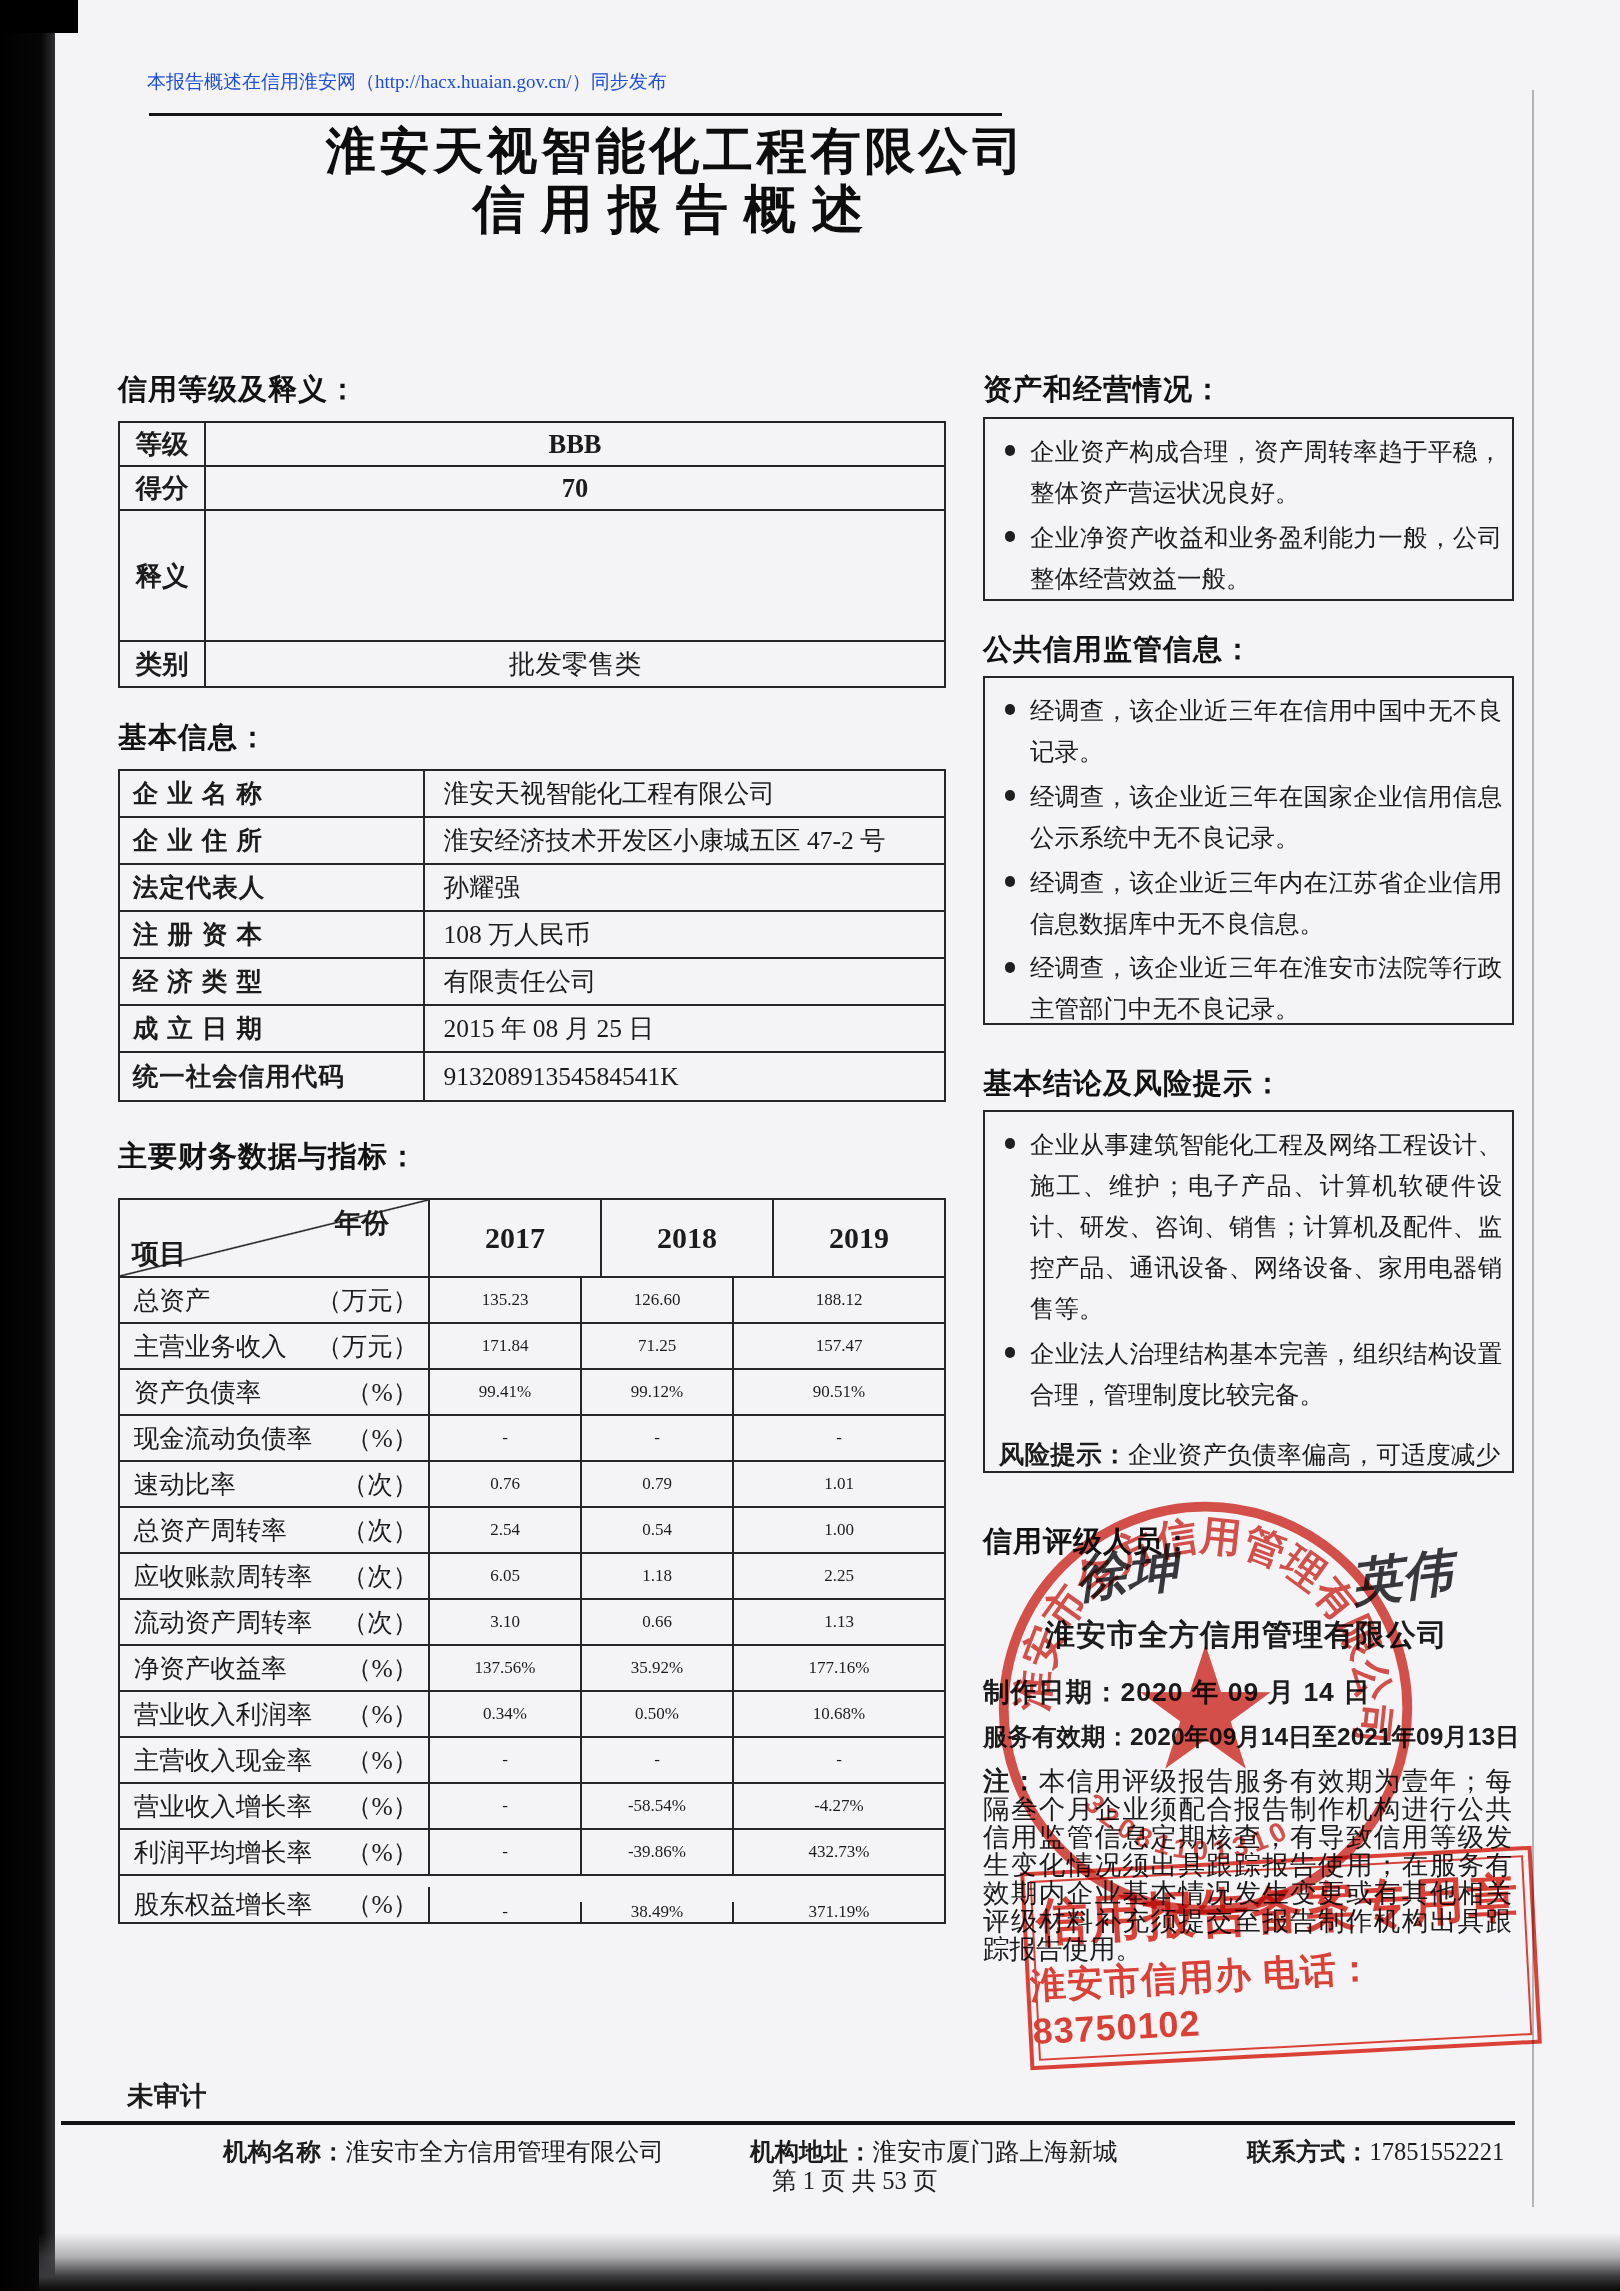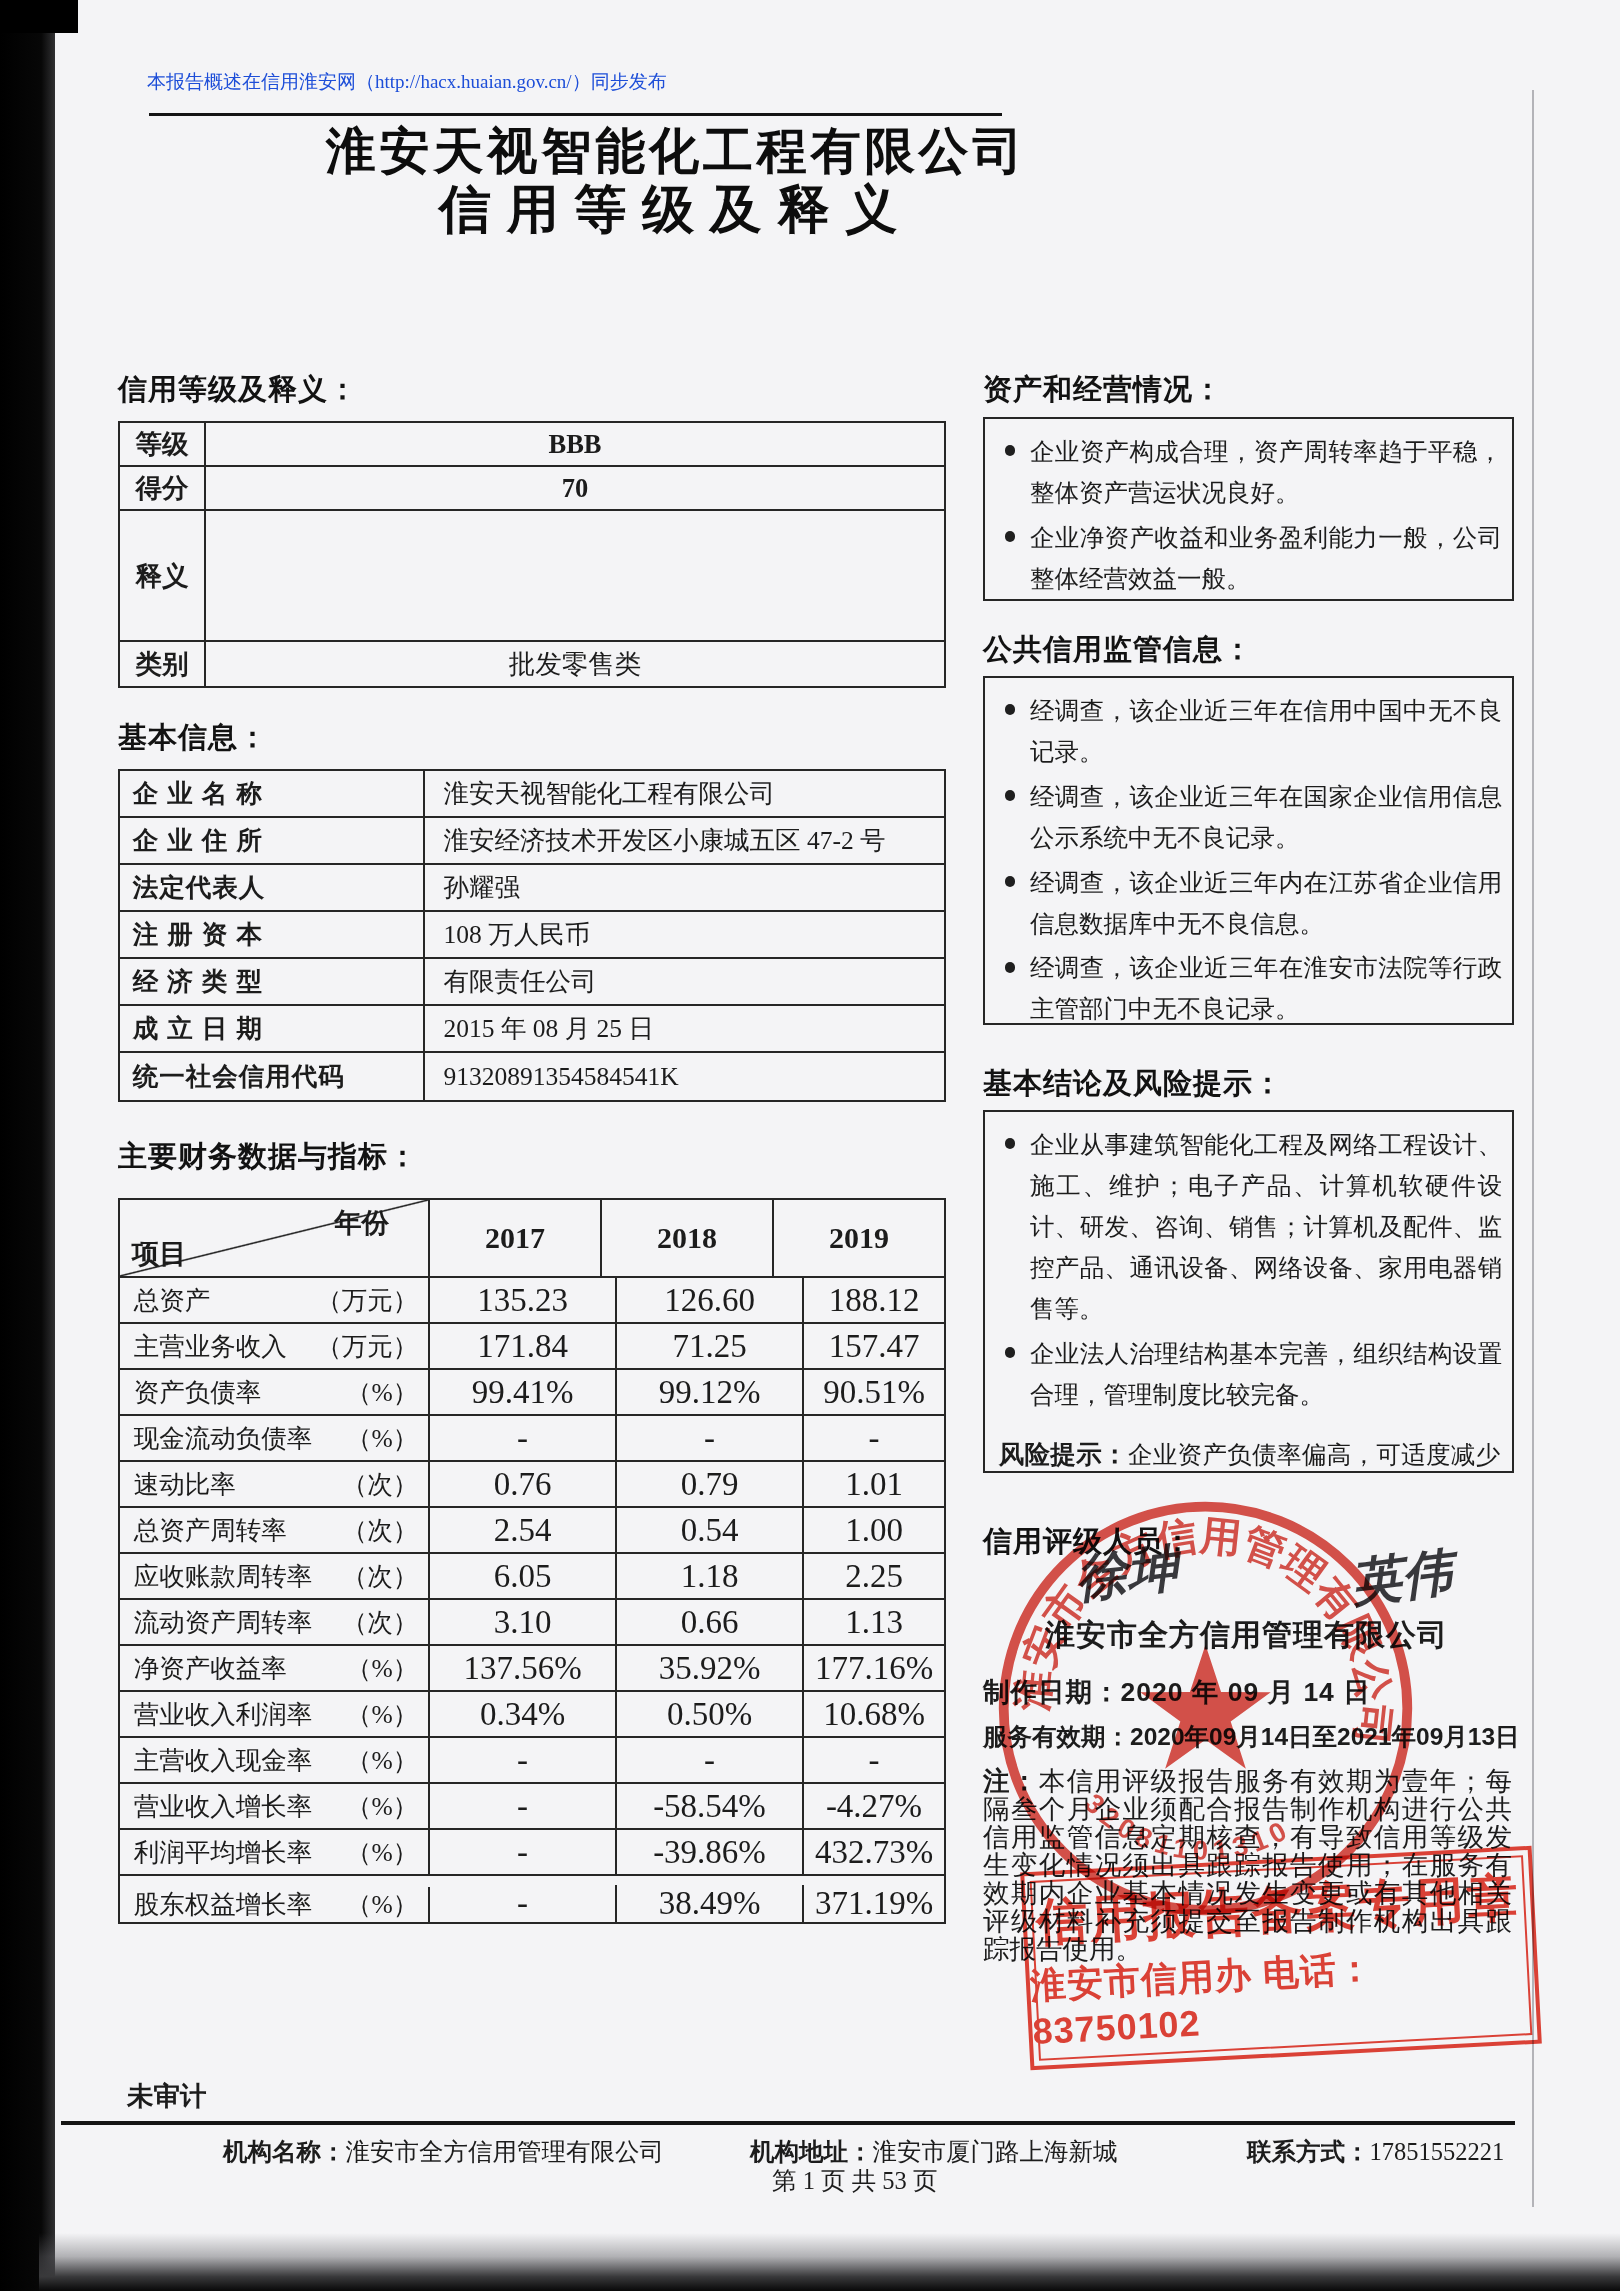--- a/index.html
+++ b/index.html
@@ -59,22 +59,22 @@
         font-weight:700;font-size:27.4px;}
   .diag .corner-bottom{position:absolute;left:11.8px;bottom:3.9px;font-family:"Liberation Sans",sans-serif;
         font-weight:700;font-size:27.4px;}
   .yearcell{width:172px;border-right:2px solid #262626;box-sizing:border-box;display:flex;
         align-items:center;justify-content:center;font-weight:700;font-size:30px;}
   .yearcell:last-child{border-right:none;flex:1;}
   .fin-row{display:flex;height:46px;border-bottom:2px solid #262626;box-sizing:border-box;}
   .fin-row:last-child{border-bottom:none;align-items:flex-end;}
   .fin-lab{width:310px;border-right:2px solid #262626;box-sizing:border-box;display:flex;
         align-items:center;justify-content:space-between;padding:0 9.8px 0 13.7px;font-size:25.5px;}
-  .fin-val{width:187px;border-right:2px solid #262626;box-sizing:border-box;display:flex;
-        align-items:center;justify-content:center;font-size:33px;}
+  .fin-val{width:152px;border-right:2px solid #262626;box-sizing:border-box;display:flex;
+        align-items:center;justify-content:center;font-size:17px;}
   .fin-val:last-child{border-right:none;flex:1;}
   .unaudited{position:absolute;left:127px;top:2078px;font-family:"Liberation Sans",sans-serif;
         font-weight:700;font-size:26.5px;}
 
   
   .rbox{position:absolute;left:983px;width:527px;border:2px solid #262626;box-sizing:content-box;overflow:hidden;}
   .rbox ul{margin:0;padding:11.8px 0 5.9px 0;list-style:none;}
   .rbox li{position:relative;padding:0 9.8px 3.9px 45px;font-size:24.5px;line-height:41px;text-align:justify;}
   .rbox li::before{content:"";position:absolute;left:19.6px;top:14.7px;width:10.8px;height:10.8px;
         border-radius:50%;background:#1f1f1f;}
@@ -122,21 +122,21 @@
 <div class="screen">
 
   <div class="scan-left"></div>
   <div class="scan-corner"></div>
   <div class="scan-right"></div>
 
   <div class="header-note">本报告概述在信用淮安网（http://hacx.huaian.gov.cn/）同步发布</div>
   <div class="header-rule"></div>
   <div class="title">
     <div class="title-l1">淮安天视智能化工程有限公司</div>
-    <div class="title-l2">信用等级及释义</div>
+    <div class="title-l2">信用报告概述</div>
   </div>
 
   <div class="heading" style="left:118px;top:370px;">信用等级及释义：</div>
 
   <div class="tbl rating-tbl">
     <div class="trow r-grade">
       <div class="lab">等级</div>
       <div class="val">BBB</div>
     </div>
     <div class="trow r-score">

